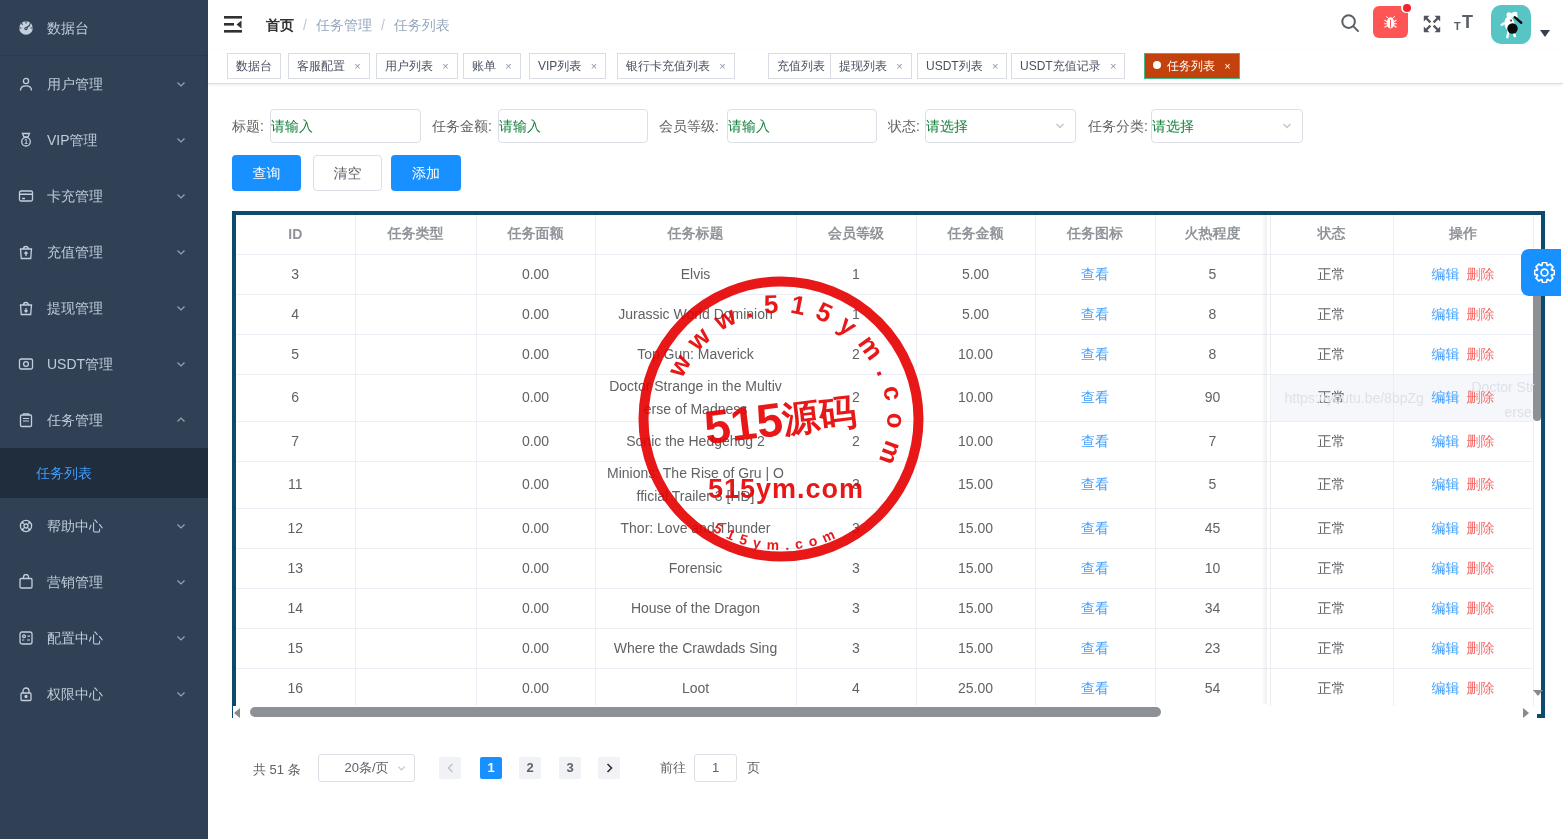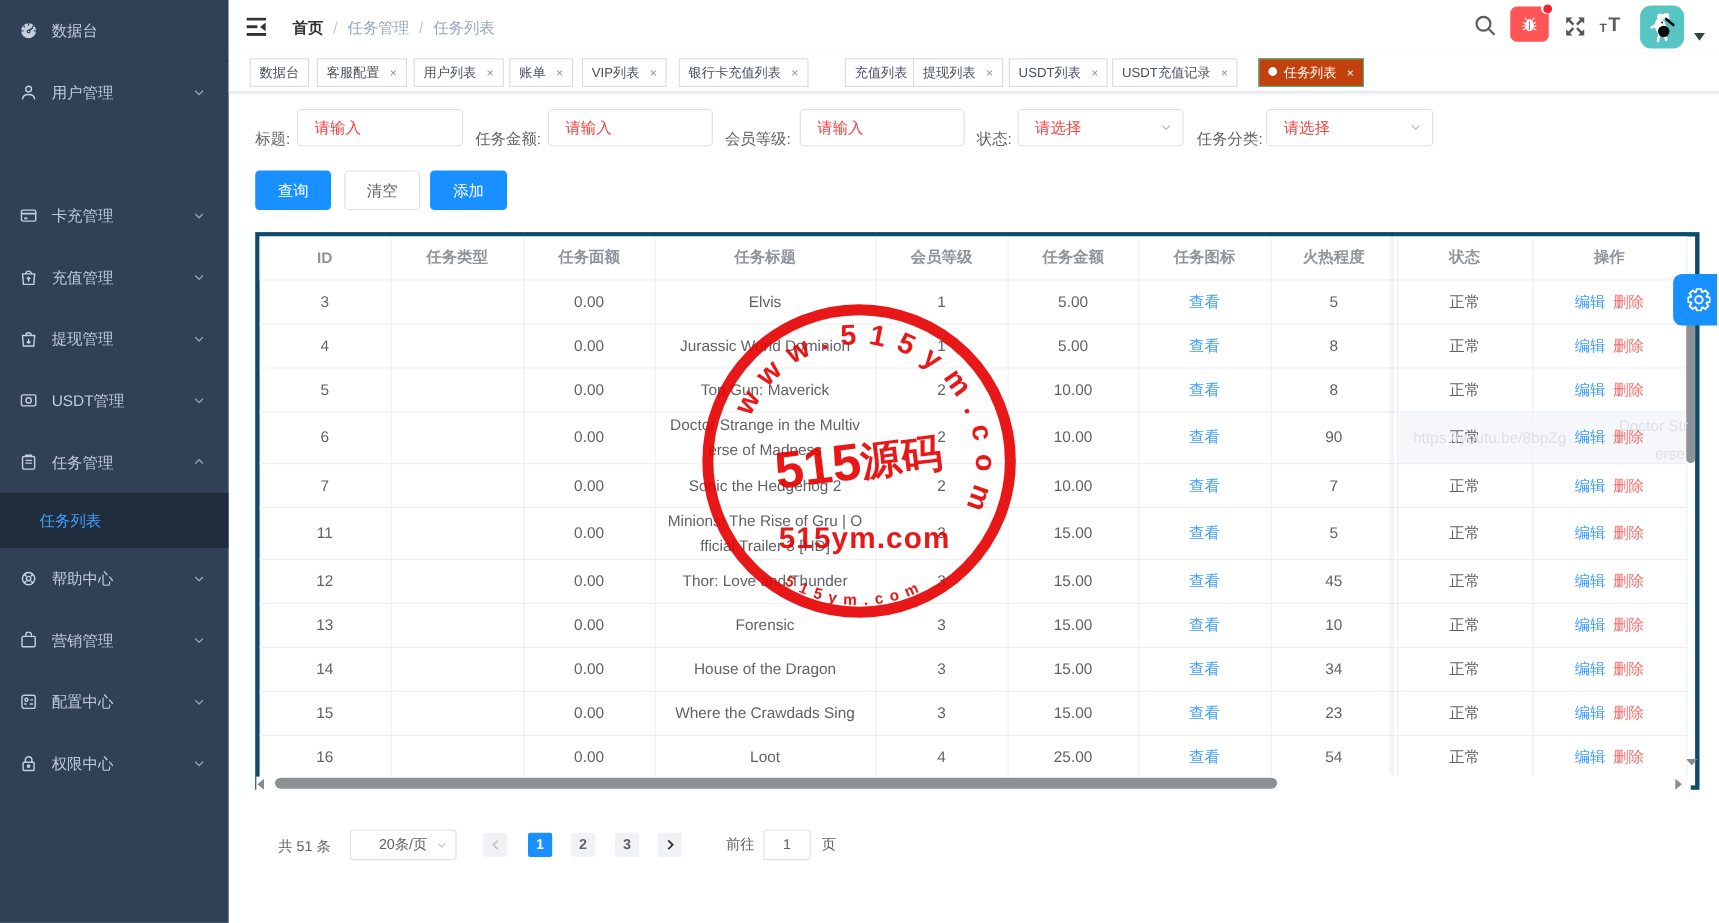--- a/index.html
+++ b/index.html
@@ -31,21 +31,21 @@
 
 #tags { position:absolute; left:0; top:50px; width:1355px; height:34px; background:#fff; border-bottom:1px solid #d8dce5; box-shadow:0 1px 3px 0 rgba(0,0,0,.08); }
 .tag { position:absolute; top:3px; height:26px; line-height:24px; border:1px solid #d8dce5; background:#fff; color:#495060; font-size:12px; padding:0 8px; white-space:nowrap; }
 .tag .x { display:inline-block; margin-left:6px; color:#8b95a5; font-size:11px; }
 .tag.active { background:#c2410c; color:#fff; border-color:#42b983; }
 .tag.active .x { color:#fff; }
 .tag.active .dot { display:inline-block; width:8px; height:8px; border-radius:50%; background:#fff; margin-right:6px; position:relative; top:-1px;}
 
 
 .flabel { position:absolute; top:109px; height:34px; line-height:34px; font-size:14px; color:#606266; white-space:nowrap; }
-.finput { position:absolute; top:99px; height:34px; border:1px solid #dcdfe6; border-radius:4px; background:#fff; font-size:14px; color:#ef4444; line-height:32px; padding-left:15px; }
+.finput { position:absolute; top:109px; height:34px; border:1px solid #dcdfe6; border-radius:4px; background:#fff; font-size:14px; color:#15803d; line-height:32px; }
 .fsel .caret { position:absolute; right:10px; top:11px; width:10px; height:10px; }
 
 
 .btn { position:absolute; top:155px; height:36px; border-radius:4px; font-size:14px; text-align:center; line-height:36px; }
 .btn-primary { background:#1890ff; color:#fff; }
 .btn-plain { background:#fff; color:#606266; border:1px solid #dcdfe6; line-height:34px; }
 
 
 #twrap { position:absolute; left:24px; top:211px; width:1313px; height:507px; border:4px solid #0c4a6e; }
 #ttable { border-collapse:collapse; table-layout:fixed; width:1297px; }
@@ -106,20 +106,33 @@
     <span class="mt">数据台</span>
   </div>
   <div class="mitem" style="top:56px">
     <svg class="mi ic" viewBox="0 0 16 16">
           <g fill="none" stroke="#c4cfdd" stroke-width="1.3">
             <circle cx="8" cy="5" r="2.6"></circle>
             <path d="M2.5 14.5c0-3 2.4-4.6 5.5-4.6s5.5 1.6 5.5 4.6"></path>
           </g>
         </svg>
     <span class="mt">用户管理</span>
+    <svg class="chev ic" viewBox="0 0 10 10">
+          <path fill="none" stroke="#96a4b5" stroke-width="1.2" d="M1.5 3.5 5 7l3.5-3.5"></path>
+        </svg>
+  </div>
+  <div class="mitem" style="top:112px">
+    <svg class="mi ic" viewBox="0 0 16 16">
+          <g fill="none" stroke="#c4cfdd" stroke-width="1.3">
+            <path d="M4.5 1.5h7l-1.4 3.4h-4.2z"></path>
+            <circle cx="8" cy="9.7" r="4.3"></circle>
+          </g>
+          <text x="8" y="12.4" font-size="6.5" fill="#c4cfdd" text-anchor="middle" font-weight="bold">1</text>
+        </svg>
+    <span class="mt">VIP管理</span>
     <svg class="chev ic" viewBox="0 0 10 10">
           <path fill="none" stroke="#96a4b5" stroke-width="1.2" d="M1.5 3.5 5 7l3.5-3.5"></path>
         </svg>
   </div>
   <div class="mitem" style="top:168px">
     <svg class="mi ic" viewBox="0 0 16 16">
           <g fill="none" stroke="#c4cfdd" stroke-width="1.3">
             <rect x="1.5" y="3" width="13" height="10" rx="1.5"></rect>
             <path d="M1.5 6.2h13M4 10.5h3" stroke-width="1.5"></path>
           </g>

